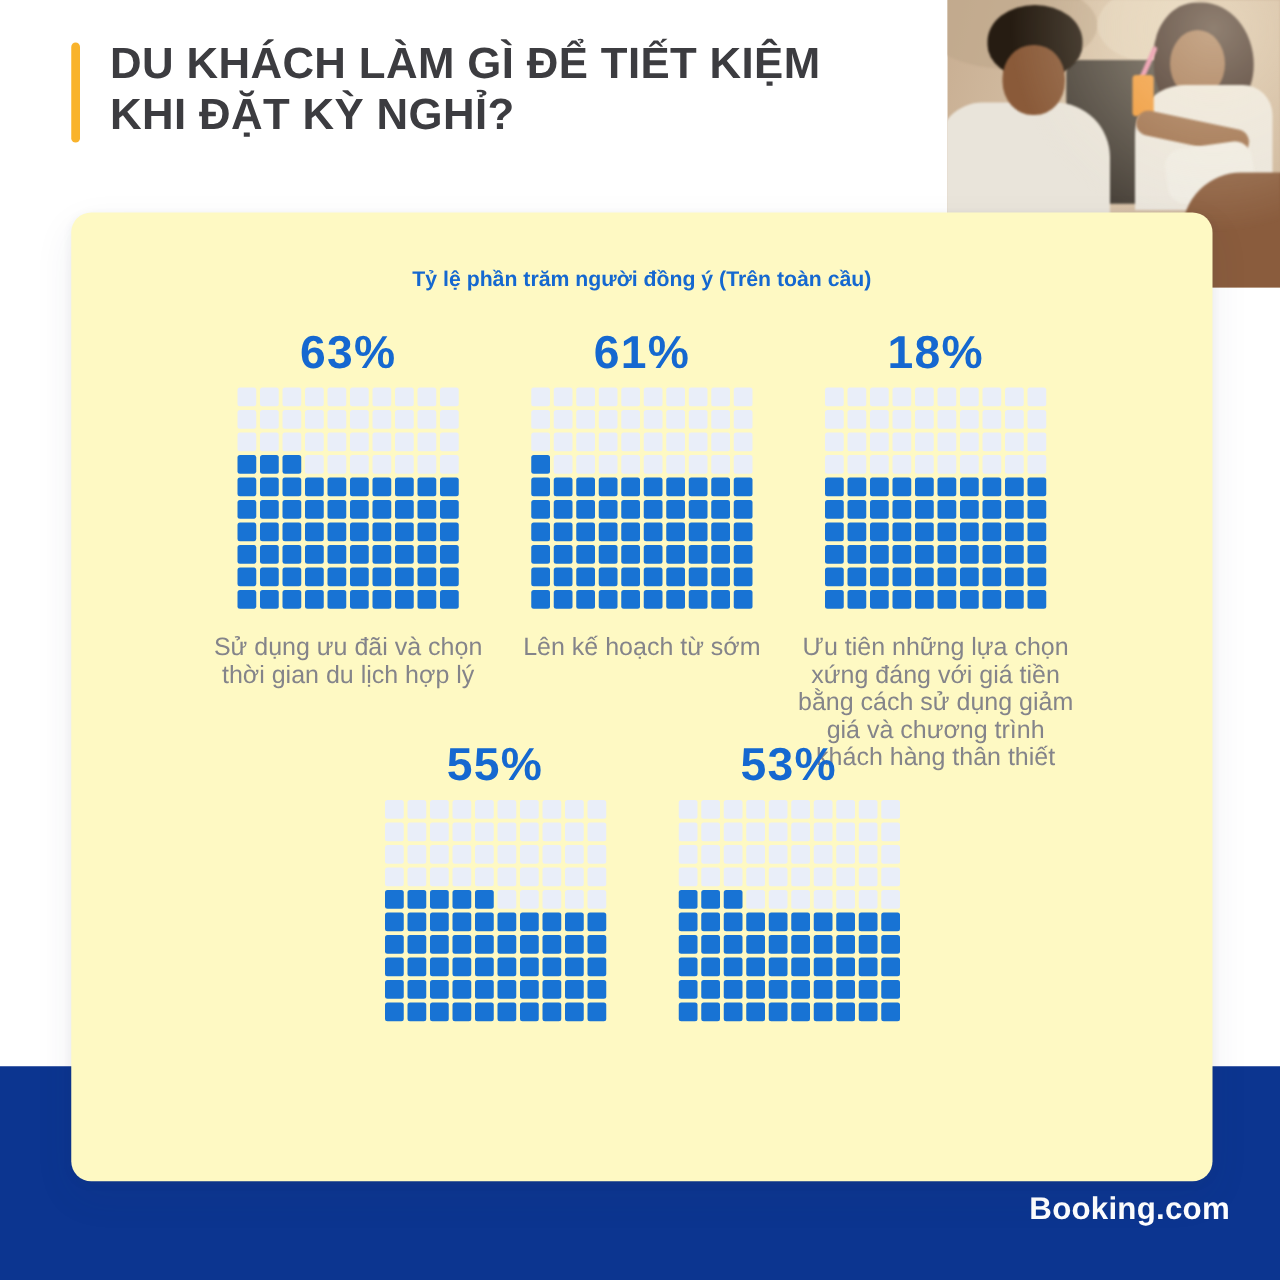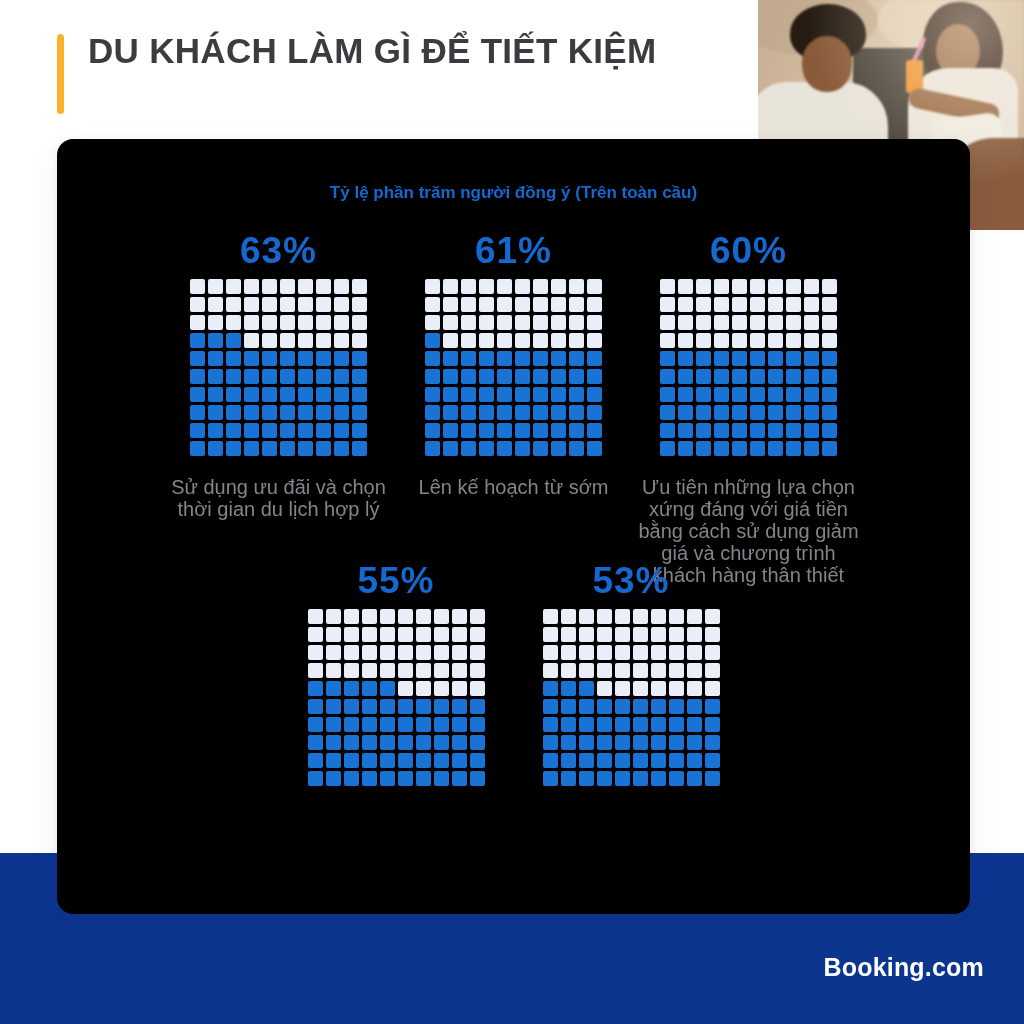--- a/index.html
+++ b/index.html
@@ -30,21 +30,21 @@
   .ph-wom-top  { left:150px; top:68px; width:110px; height:100px; background:#ebe6dd; border-radius:40px 24px 0 0; }
   .ph-straw    { left:158px; top:36px; width:4px;  height:32px;  background:#e88ba8; transform:rotate(24deg); border-radius:2px; }
   .ph-juice    { left:148px; top:60px; width:17px; height:33px;  background:#ef9430; border-radius:3px; }
   .ph-wom-arm  { left:150px; top:96px; width:92px; height:20px;  background:#9a6a46; border-radius:12px; transform:rotate(12deg); }
   .ph-shorts   { left:175px; top:116px; width:70px; height:44px; background:#efece4; border-radius:14px; transform:rotate(-8deg); }
   .ph-legs     { left:188px; top:138px; width:112px; height:112px; background:#8a5c3d; border-radius:42% 18% 0 38%; }
   .ph-glow { left:0; top:0; width:100%; height:100%; filter:none;
              background:radial-gradient(circle at 80% 10%, rgba(255,244,220,.45), rgba(255,244,220,0) 55%); }
 
   
-  .card { position:absolute; left:57px; top:139px; width:913px; height:775px; background:#000000;
+  .card { position:absolute; left:57px; top:170px; width:913px; height:775px; background:#fef9c3;
           border-radius:16px; z-index:2;
           box-shadow:0 2px 8px rgba(40,50,80,.07), 0 12px 32px rgba(40,50,80,.07); }
   .chart-title { position:absolute; top:44px; left:0; width:100%; text-align:center;
                  font-size:17px; font-weight:bold; color:var(--blue); }
 
   .waffle-row { position:absolute; left:0; width:100%; display:flex; justify-content:center; gap:5px; }
   .row-1 { top:90px; }
   .row-2 { top:420px; }
   .waffle-col { width:230px; display:flex; flex-direction:column; align-items:center; }
   .percent { font-size:37px; font-weight:bold; color:var(--blue); line-height:44px;
@@ -62,20 +62,21 @@
                 font-size:25px; font-weight:bold; letter-spacing:.2px; }
 </style>
 </head>
 <body>
 
 <div class="page">
 
   <div class="accent-bar"></div>
   <div class="page-title">
     <div>DU KHÁCH LÀM GÌ ĐỂ TIẾT KIỆM</div>
+    <div>KHI ĐẶT KỲ NGHỈ?</div>
   </div>
 
   <div class="photo">
     <div class="blob ph-bgblob1"></div>
     <div class="blob ph-bgblob2"></div>
     <div class="blob ph-bag"></div>
     <div class="blob ph-man-shirt"></div>
     <div class="blob ph-man-hair"></div>
     <div class="blob ph-man-face"></div>
     <div class="blob ph-child-hair"></div>
@@ -304,21 +305,21 @@
             <div class="cell filled"></div>
             <div class="cell filled"></div>
             <div class="cell filled"></div>
             <div class="cell filled"></div>
             <div class="cell filled"></div>
             <div class="cell filled"></div>
           </div>
         <div class="caption">Lên kế hoạch từ sớm</div>
       </div>
       <div class="waffle-col">
-        <div class="percent">60%</div>
+        <div class="percent">18%</div>
         <div class="waffle-grid">
             <div class="cell"></div>
             <div class="cell"></div>
             <div class="cell"></div>
             <div class="cell"></div>
             <div class="cell"></div>
             <div class="cell"></div>
             <div class="cell"></div>
             <div class="cell"></div>
             <div class="cell"></div>

